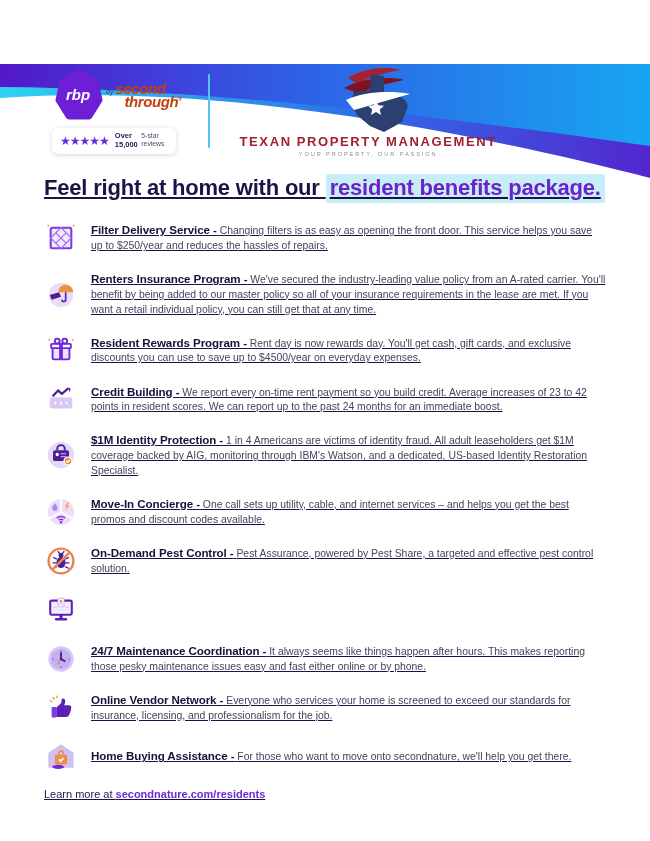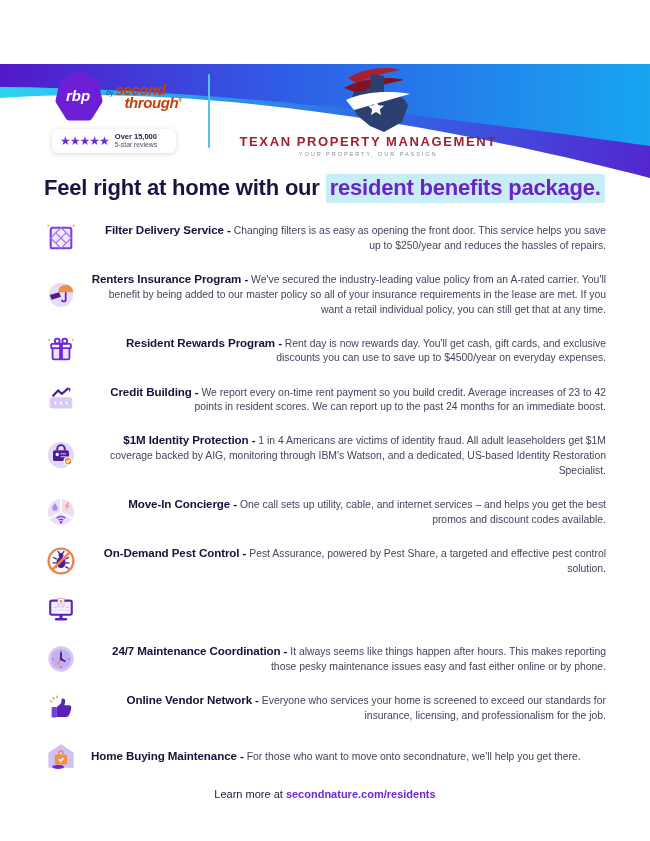--- a/index.html
+++ b/index.html
@@ -15,42 +15,42 @@
   .rbp-block{display:flex;flex-direction:column;gap:6px;}
   .rbp-top{display:flex;align-items:center;font-style:italic;}
   .sn-wordmark{display:flex;align-items:flex-start;gap:2px;}
   .sn-by{font-size:7px;color:#3d3a66;margin-top:6px;}
   .sn-lines{font-weight:bold;font-size:15px;line-height:0.88;letter-spacing:-0.4px;color:#c2410c;}
   .sn-lines .l2{padding-left:9px;}
   .reg{font-size:5px;vertical-align:super;}
   .reviews-badge{display:flex;align-items:center;gap:6px;background:#fff;border-radius:6px;
     box-shadow:0 1px 5px rgba(40,20,90,.18);padding:4px 8px;width:108px;}
   .stars{font-family:"DejaVu Sans",sans-serif;color:#6d28d9;font-size:12px;letter-spacing:-1px;white-space:nowrap;}
-  .rev-text{display:flex;flex-direction:column;line-height:1.15;}
+  .rev-text{display:flex;flex-direction:row;line-height:1.15;}
   .rev-1{font-size:7.5px;font-weight:bold;color:#201b52;}
   .rev-2{font-size:6.8px;color:#4c4a6d;}
   .logo-divider{width:2px;height:74px;background:#55c3ee;border-radius:2px;}
   .company-block{display:flex;flex-direction:column;align-items:center;margin-left:4px;}
   .company-name{font-size:13px;font-weight:bold;color:#a01f30;letter-spacing:1.6px;white-space:nowrap;margin-top:2px;}
   .company-tagline{font-size:5.6px;color:#8b8f9b;letter-spacing:1.9px;white-space:nowrap;margin-top:2px;}
 
   
-  .content{padding:0 44px;position:relative;}
+  .content{padding:0 44px;position:relative;text-decoration:underline;}
   h1{margin:17px 0 0;font-size:22px;font-weight:600;letter-spacing:-0.2px;color:#1a1446;white-space:nowrap;}
   .hl{background:#c7edf6;color:#6d21c9;font-weight:700;padding:1px 4px 3px;border-radius:2px;}
 
   
   .benefits{margin-top:21px;display:flex;flex-direction:column;gap:17px;}
   .benefit{display:flex;align-items:center;gap:13px;}
   .icon{flex:0 0 34px;width:34px;height:32px;display:flex;align-items:center;justify-content:center;}
-  .btext{margin:0;font-size:10.4px;line-height:1.42;color:#45425e;max-width:528px;text-align:right;}
+  .btext{margin:0;font-size:10.4px;line-height:1.42;color:#45425e;max-width:528px;}
   .btext strong{font-size:11.6px;color:#16113c;letter-spacing:-0.1px;}
 
   
-  .learn-more{margin-top:15px;text-align:center;font-size:11px;color:#1d1845;}
+  .learn-more{margin-top:15px;font-size:11px;color:#1d1845;}
   .learn-more a{color:#6d28d9;font-weight:bold;text-decoration:none;}
 </style>
 </head>
 <body>
 
 <div class="page">
 
   <svg class="wave" viewBox="0 0 650 160" preserveAspectRatio="none">
     <defs>
       <linearGradient id="gBack" x1="0" y1="0" x2="1" y2="0">
@@ -253,21 +253,21 @@
   <div class="benefit">
     <span class="icon">
             <svg width="30" height="30" viewBox="0 0 32 32">
               <path d="M16 2.5 L29.5 11.5 V27.5 H2.5 V11.5 Z" fill="#d2c0f3"></path>
               <ellipse cx="13" cy="26.5" rx="6.5" ry="2.2" fill="#6d28d9"></ellipse>
               <path d="M13.5 13.5 v-1.5 a2.5 2.5 0 0 1 5 0 v1.5" stroke="#ef8e45" fill="none" stroke-width="1.6"></path>
               <rect x="9.5" y="13.5" width="13" height="10.5" rx="1.5" fill="#ef8e45"></rect>
               <path d="M13.8 18.5 l1.8 1.9 3 -3.4" stroke="#ffffff" stroke-width="1.8" fill="none"></path>
             </svg>
           </span>
-    <p class="btext"><strong>Home Buying Maintenance -</strong> <span> For those who want to move onto secondnature, we'll help you get there.</span></p>
+    <p class="btext"><strong>Home Buying Assistance -</strong> <span> For those who want to move onto secondnature, we'll help you get there.</span></p>
   </div>
 </div>
 
     <div class="learn-more">
       <span>Learn more at </span><a href="#">secondnature.com/residents</a>
     </div>
   </div>
 
 </div>
 

